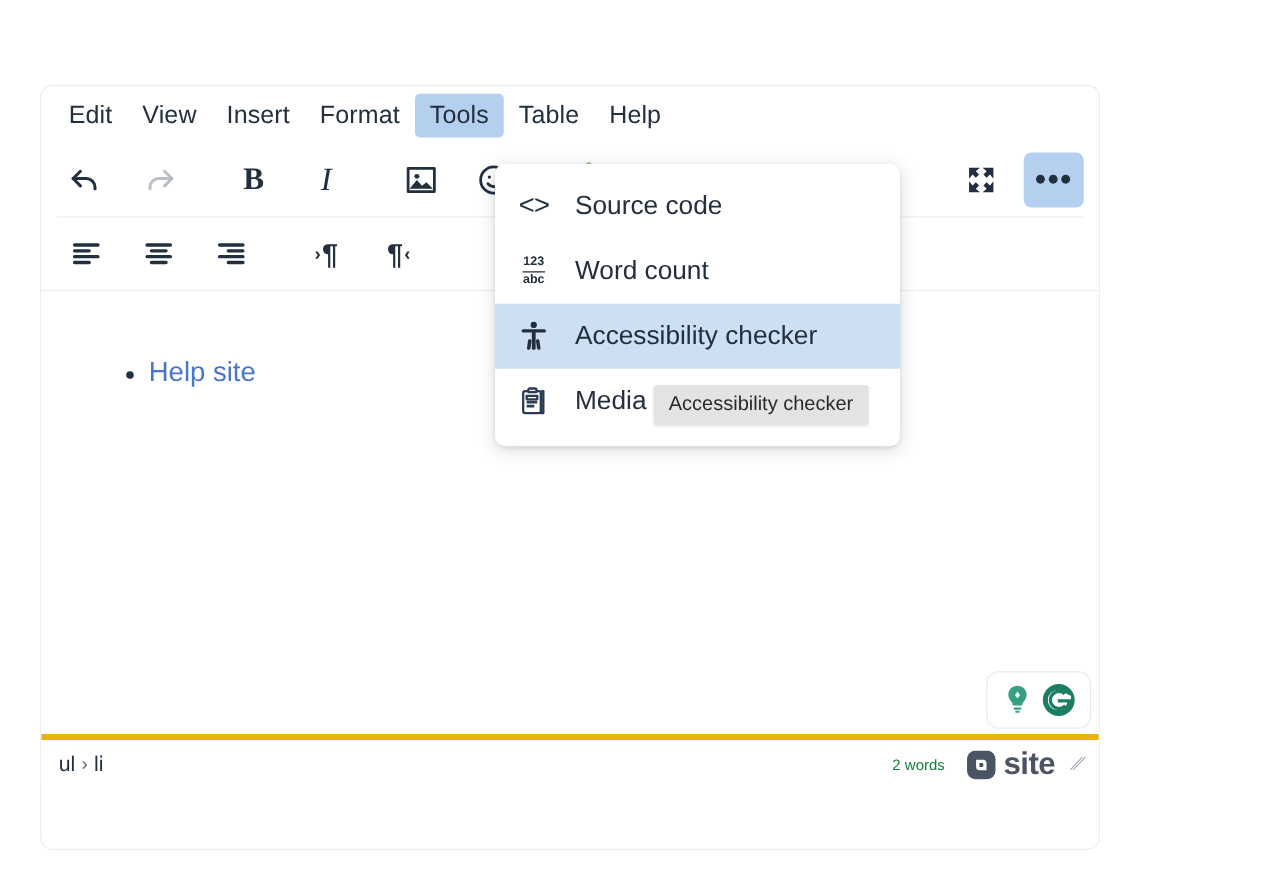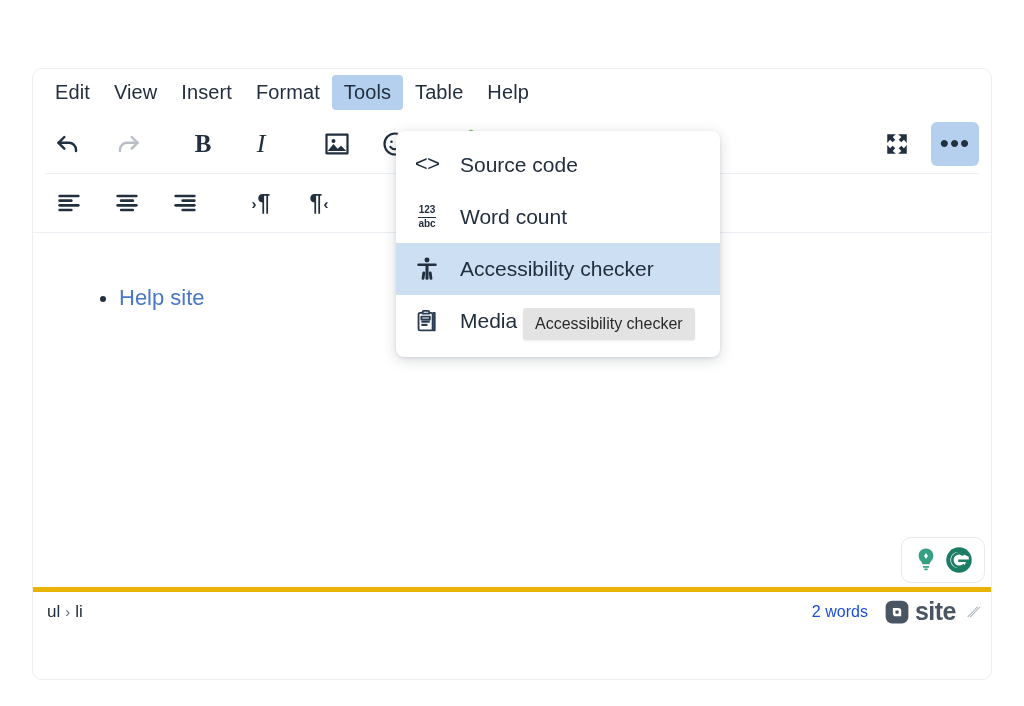--- a/index.html
+++ b/index.html
@@ -18,21 +18,21 @@
     height: 706px;
     overflow: hidden;
     background: #ffffff;
   }
 
   
   .editor {
     position: absolute;
     left: 32px;
     top: 68px;
-    width: 960px;
+    width: 848px;
     height: 612px;
     background: #ffffff;
     border: 1px solid #eeeeee;
     border-radius: 10px;
     box-sizing: border-box;
     overflow: visible;
   }
 
   
   .menubar {
@@ -178,22 +178,22 @@
     cursor: pointer;
   }
   .path .sep { color: #5a6677; font-size: 15px; }
   .status-right {
     margin-left: auto;
     display: flex;
     align-items: center;
     gap: 16px;
   }
   .wordcount {
-    font-size: 16px;
-    color: #1d4ed8;
+    font-size: 12px;
+    color: #15803d;
     cursor: pointer;
   }
   .tiny-logo {
     display: flex;
     align-items: center;
     gap: 5px;
     cursor: pointer;
   }
   .tiny-word {
     font-size: 25px;

